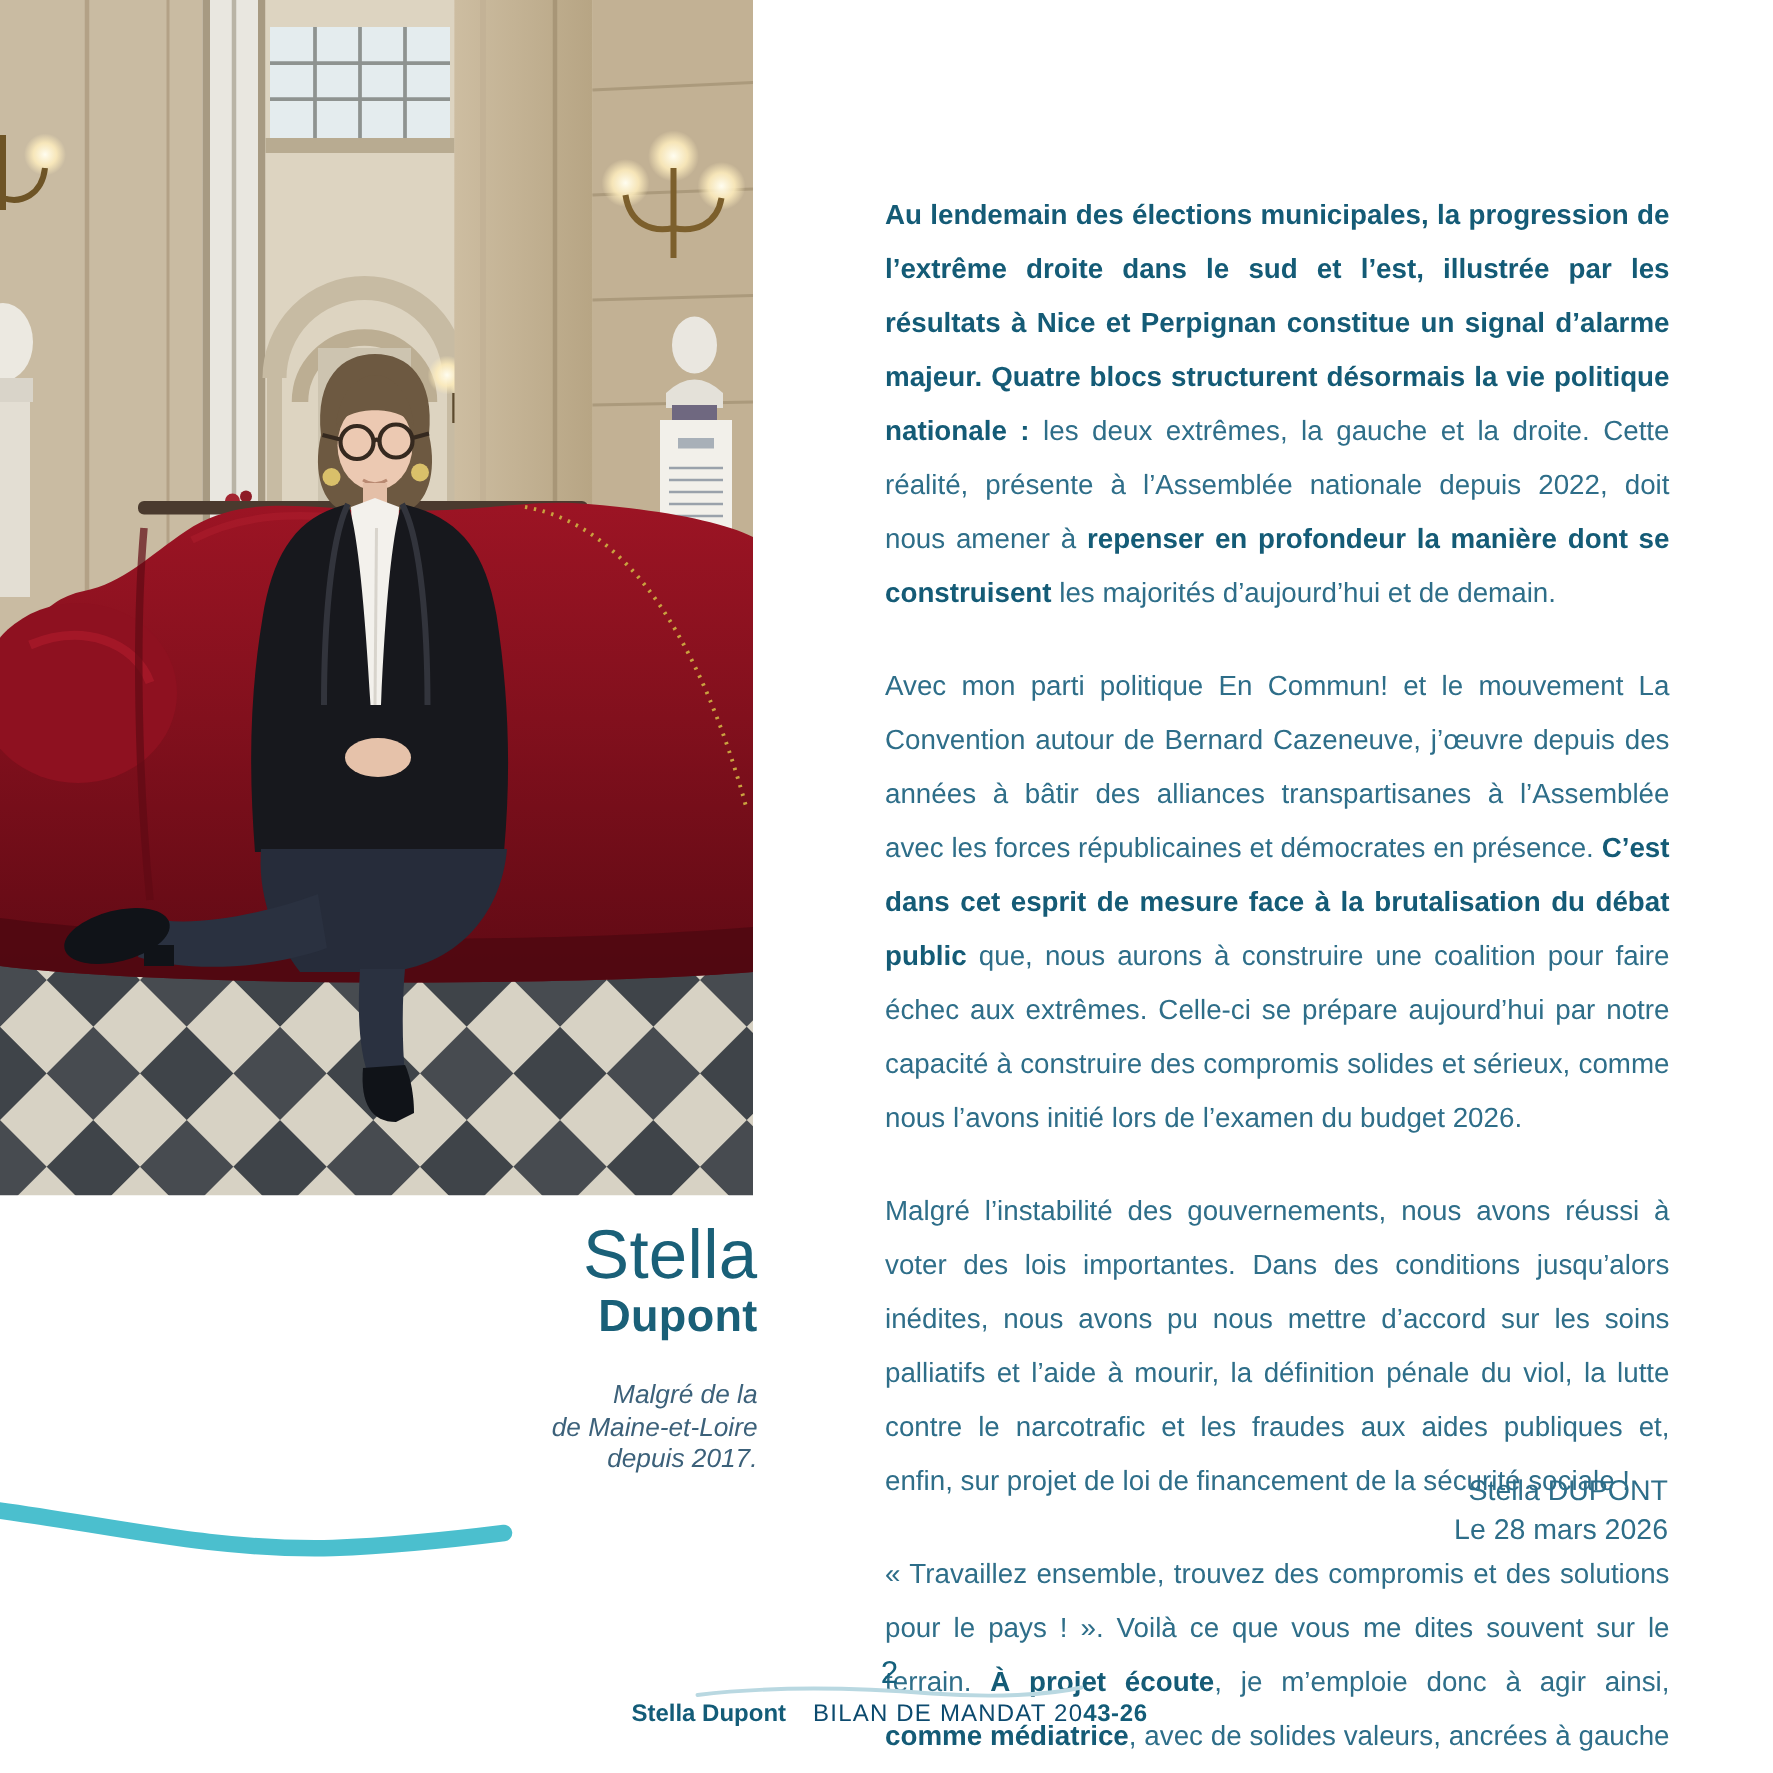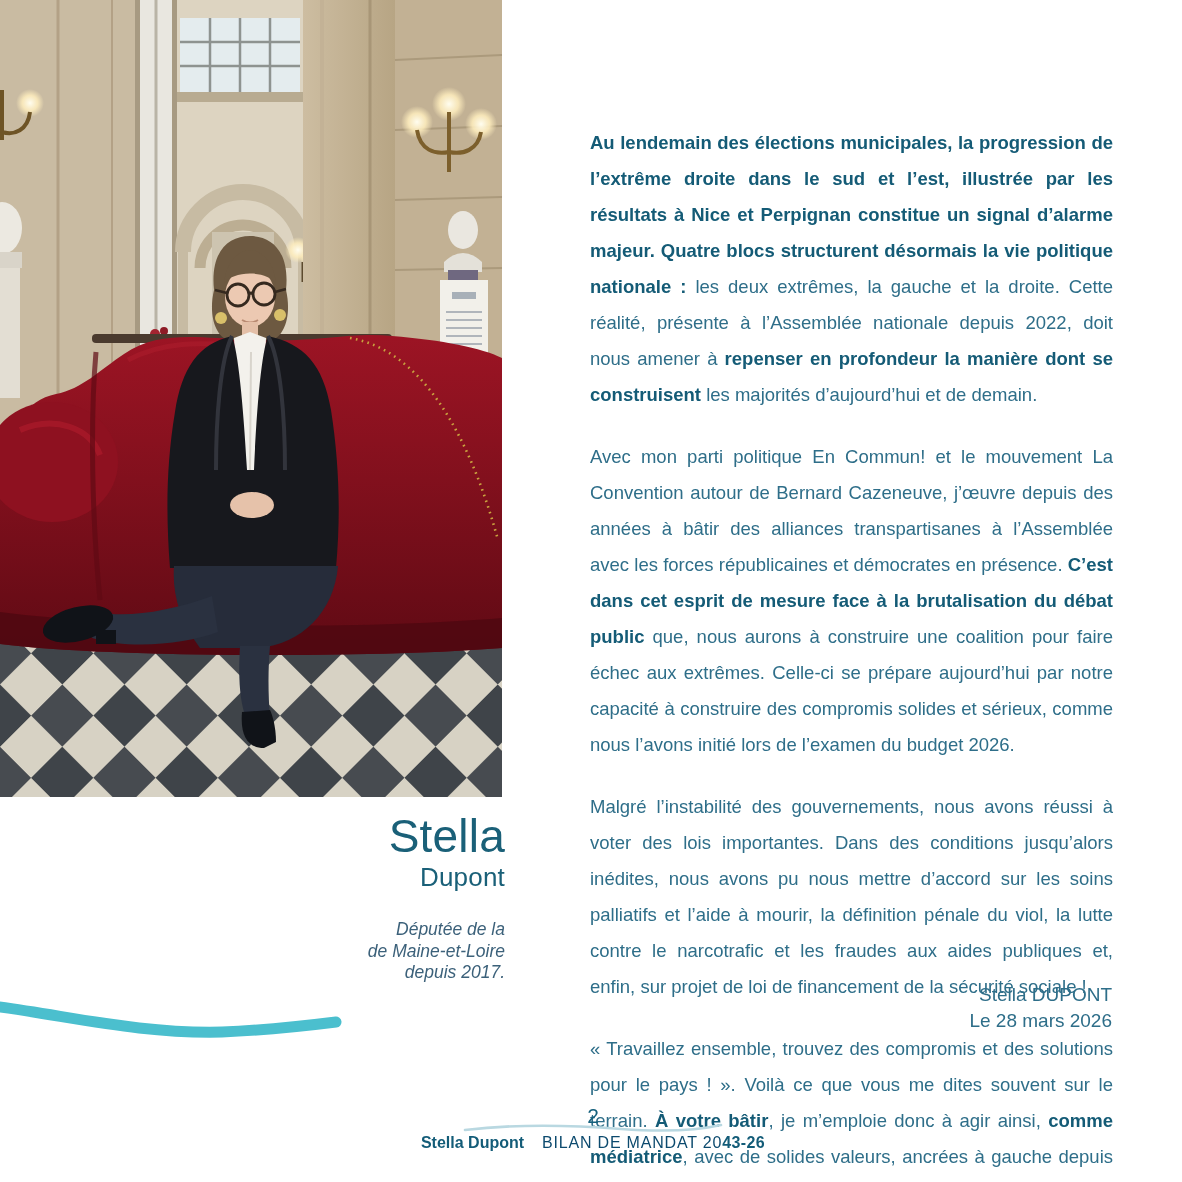--- a/index.html
+++ b/index.html
@@ -6,21 +6,21 @@
   .page{
     position:relative;width:1182px;height:1182px;background:#ffffff;overflow:hidden;
     font-family:"Liberation Sans","DejaVu Sans",sans-serif;
   }
   
   .photo{position:absolute;left:0;top:0;width:502px;height:797px;}
   .photo svg{display:block;}
   
   .name-block{position:absolute;top:816px;right:677px;width:360px;text-align:right;color:#1a6078;}
   .name-first{font-size:46px;line-height:41px;font-weight:400;letter-spacing:.2px;}
-  .name-last{font-size:26px;line-height:41px;font-weight:400;letter-spacing:.2px;}
+  .name-last{font-size:30px;line-height:41px;font-weight:700;letter-spacing:.2px;}
   .name-subtitle{margin-top:21px;font-style:italic;font-size:17.5px;line-height:21.5px;color:#3c617a;}
   
   .article{position:absolute;left:590px;top:125px;width:523px;
     color:#2e6e89;font-size:18.5px;line-height:36px;text-align:justify;}
   .article p{margin:0 0 26px 0;}
   .article p:last-child{margin-bottom:0;}
   .article b{color:#145b76;font-weight:700;}
   
   .signature{position:absolute;top:982px;right:70px;text-align:right;
     color:#2e6e89;font-size:19px;line-height:26px;}
@@ -226,31 +226,31 @@
         <path d="M240,646 C238,680 240,702 246,718 L270,718 C268,694 268,668 270,646 Z" fill="#2a3140"></path>
         <path d="M242,712 C240,736 248,748 264,748 L276,742 C276,726 272,714 270,710 Z" fill="#101318"></path>
       </g>
     </svg>
   </div>
 
   <div class="name-block">
     <div class="name-first">Stella</div>
     <div class="name-last">Dupont</div>
     <div class="name-subtitle">
-      <div>Députée de la</div>
+      <div>Malgré de la</div>
       <div>de Maine-et-Loire</div>
       <div>depuis 2017.</div>
     </div>
   </div>
 
   <div class="article">
       <p><b>Au lendemain des élections municipales, la progression de l’extrême droite dans le sud et l’est, illustrée par les résultats à Nice et Perpignan constitue un signal d’alarme majeur. Quatre blocs structurent désormais la vie politique nationale :</b><span> les deux extrêmes, la gauche et la droite. Cette réalité, présente à l’Assemblée nationale depuis 2022, doit nous amener à </span><b>repenser en profondeur la manière dont se construisent</b><span> les majorités d’aujourd’hui et de demain.</span></p>
       <p><span>Avec mon parti politique En Commun! et le mouvement La Convention autour de Bernard Cazeneuve, j’œuvre depuis des années à bâtir des alliances transpartisanes à l’Assemblée avec les forces républicaines et démocrates en présence. </span><b>C’est dans cet esprit de mesure face à la brutalisation du débat public</b><span> que, nous aurons à construire une coalition pour faire échec aux extrêmes. Celle-ci se prépare aujourd’hui par notre capacité à construire des compromis solides et sérieux, comme nous l’avons initié lors de l’examen du budget 2026.</span></p>
       <p><span>Malgré l’instabilité des gouvernements, nous avons réussi à voter des lois importantes. Dans des conditions jusqu’alors inédites, nous avons pu nous mettre d’accord sur les soins palliatifs et l’aide à mourir, la définition pénale du viol, la lutte contre le narcotrafic et les fraudes aux aides publiques et, enfin, sur projet de loi de financement de la sécurité sociale !</span></p>
-      <p><span>« Travaillez ensemble, trouvez des compromis et des solutions pour le pays ! ». Voilà ce que vous me dites souvent sur le terrain. </span><b>À votre bâtir</b><span>, je m’emploie donc à agir ainsi, </span><b>comme médiatrice</b><span>, avec de solides valeurs, ancrées à gauche depuis toujours, mais sans œillère. Au service de l’intérêt général de l’Anjou et de la France.</span></p>
+      <p><span>« Travaillez ensemble, trouvez des compromis et des solutions pour le pays ! ». Voilà ce que vous me dites souvent sur le terrain. </span><b>À projet écoute</b><span>, je m’emploie donc à agir ainsi, </span><b>comme médiatrice</b><span>, avec de solides valeurs, ancrées à gauche depuis toujours, mais sans œillère. Au service de l’intérêt général de l’Anjou et de la France.</span></p>
     </div>
 
   <div class="signature">
     <div>Stella DUPONT</div>
     <div>Le 28 mars 2026</div>
   </div>
 
   <svg class="wave-deco" viewBox="0 0 350 46">
     <path d="M-8,12 C70,22 140,40 222,38 C272,36 312,31 336,28" fill="none" stroke="#4bbfce" stroke-width="11" stroke-linecap="round"></path>
   </svg>

